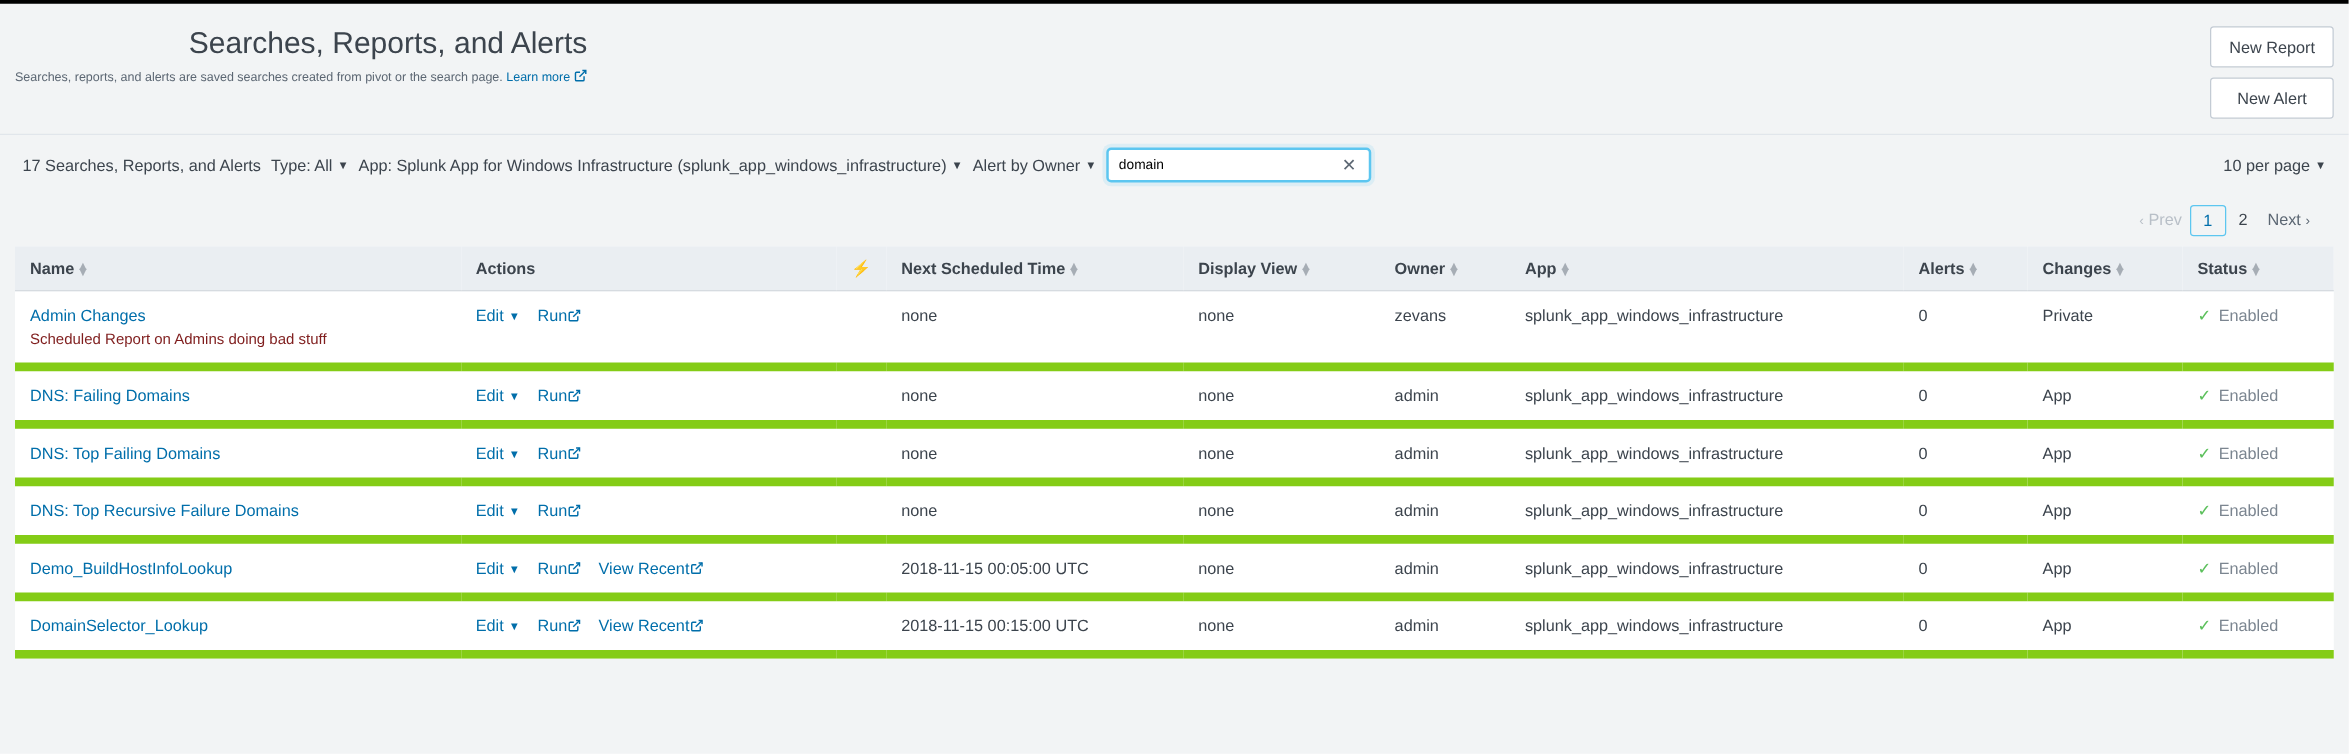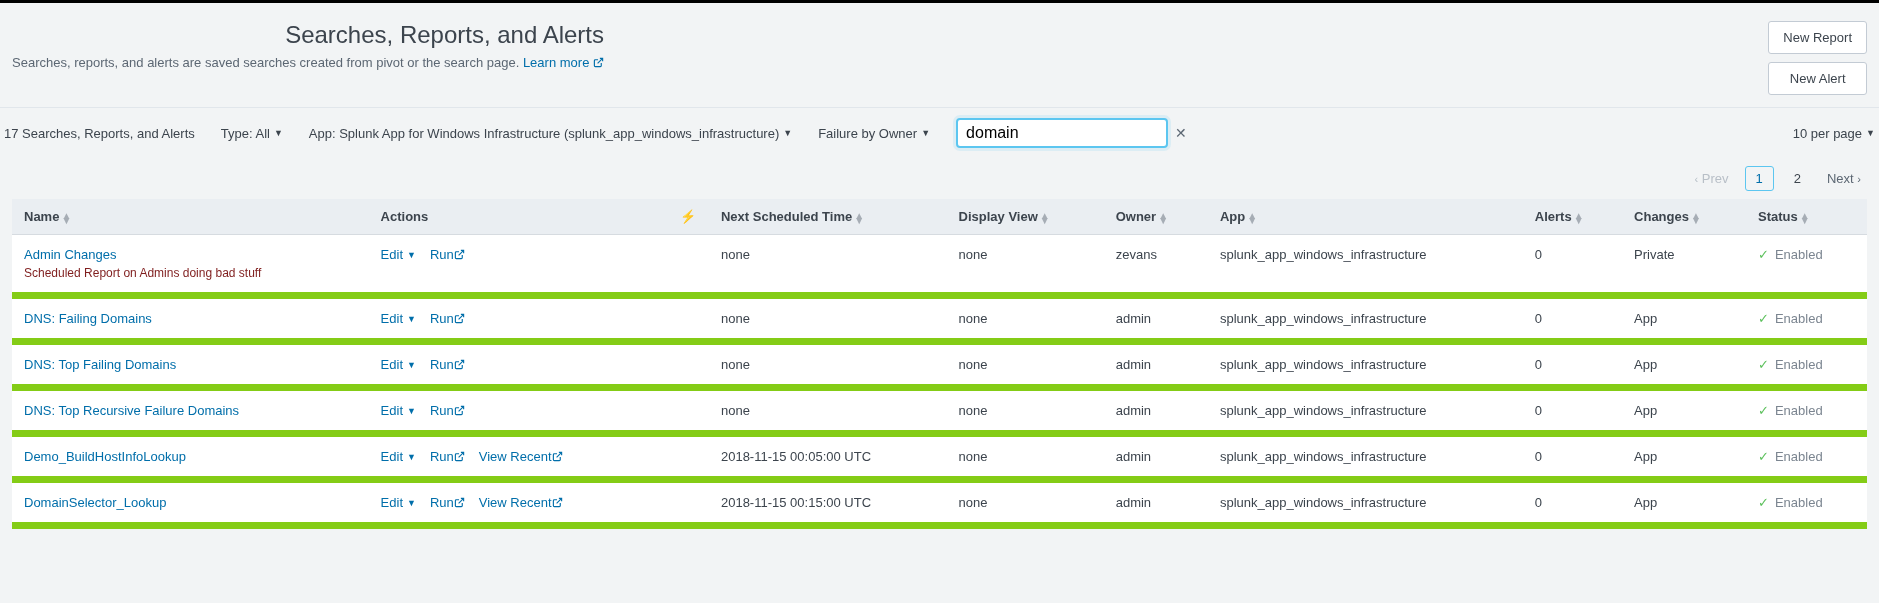--- a/index.html
+++ b/index.html
@@ -1,33 +1,33 @@
 <!DOCTYPE html>
 <html><head>
 <meta charset="utf-8">
 <style>
 * { box-sizing: border-box; margin: 0; padding: 0; }
 body { font-family: "Helvetica Neue", Helvetica, Arial, sans-serif; background: #f2f4f5; color: #3c444d; font-size: 14px; }
 .topbar { height: 3px; background: #000; }
 .container { padding: 0; }
 .header { padding: 18px 12px 12px 12px; display: flex; justify-content: space-between; align-items: flex-start; }
 .header-left h1 { font-size: 24px; font-weight: 500; color: #3c444d; margin-bottom: 6px; text-align: right; }
-.header-desc { font-size: 13px; color: #5c6773; }
+.header-desc { font-size: 10px; color: #5c6773; }
 .link { color: #006eaa; text-decoration: none; cursor: pointer; }
 .header-actions { display: flex; gap: 8px; flex-direction: column; }
 .btn { border: 1px solid #c3cbd4; background: #fff; padding: 8px 14px; font-size: 13px; color: #3c444d; cursor: pointer; border-radius: 3px; }
-.filters { display: flex; align-items: center; padding: 10px 4px; border-top: 1px solid #e1e6eb; gap: 26px; }
+.filters { display: flex; align-items: center; padding: 10px 18px; border-top: 1px solid #e1e6eb; gap: 8px; }
 .filter-item { font-size: 13px; color: #3c444d; display: inline-flex; align-items: center; cursor: pointer; }
 .filter-item.count { cursor: default; }
 .caret { margin-left: 4px; font-size: 9px; }
 .search-wrap { display: flex; align-items: center; border: 2px solid #5cc6f0; border-radius: 4px; background: #fff; padding: 4px 8px; width: 212px; box-shadow: 0 0 0 3px rgba(92,198,240,0.15); }
-.search-input { border: none; outline: none; flex: 1; font-size: 16px; background: transparent; }
+.search-input { border: none; outline: none; flex: 1; font-size: 11px; background: transparent; }
 .clear-x { cursor: pointer; color: #5c6773; font-size: 14px; padding: 0 2px; }
 .spacer { flex: 1; }
-.pagination { display: flex; justify-content: flex-end; align-items: center; padding: 8px 12px; gap: 10px; font-size: 13px; }
+.pagination { display: flex; justify-content: flex-end; align-items: flex-start; padding: 8px 25px; font-size: 13px; }
 .page-link { color: #5c6773; cursor: pointer; padding: 4px 6px; }
 .page-link.disabled { color: #b8bfc7; cursor: default; }
 .page-num { padding: 4px 10px; cursor: pointer; color: #3c444d; }
 .page-num.active { border: 1px solid #5cc6f0; border-radius: 3px; color: #006eaa; }
 .chev { font-size: 11px; }
 .table { width: calc(100% - 24px); margin: 0 12px; border-collapse: collapse; background: #fff; }
 .table thead th { background: #eaeef2; border-bottom: 1px solid #d6dbe0; text-align: left; font-weight: 700; font-size: 13px; color: #3c444d; padding: 10px 12px; white-space: nowrap; }
 .sort-icon { color: #a6adb5; font-size: 10px; margin-left: 2px; display: inline-flex; flex-direction: column; line-height: 5px; vertical-align: middle; }
 .table tbody td { border-bottom: 7px solid #84cc16; padding: 12px 12px; font-size: 13px; color: #3c444d; vertical-align: top; }
 .row-name .name-link { color: #006eaa; cursor: pointer; }
@@ -70,21 +70,21 @@
     <span class="filter-item count">17 Searches, Reports, and Alerts</span>
     <span class="filter-item">
       <span>Type: All</span>
       <span class="caret">▼</span>
     </span>
     <span class="filter-item">
       <span>App: Splunk App for Windows Infrastructure (splunk_app_windows_infrastructure)</span>
       <span class="caret">▼</span>
     </span>
     <span class="filter-item">
-      <span>Failure by Owner</span>
+      <span>Alert by Owner</span>
       <span class="caret">▼</span>
     </span>
     <div class="search-wrap">
       <input class="search-input" type="text" value="domain" style="">
       <span class="clear-x">✕</span>
     </div>
     <span class="spacer"></span>
     <span class="filter-item">
       <span>10 per page</span>
       <span class="caret">▼</span>

